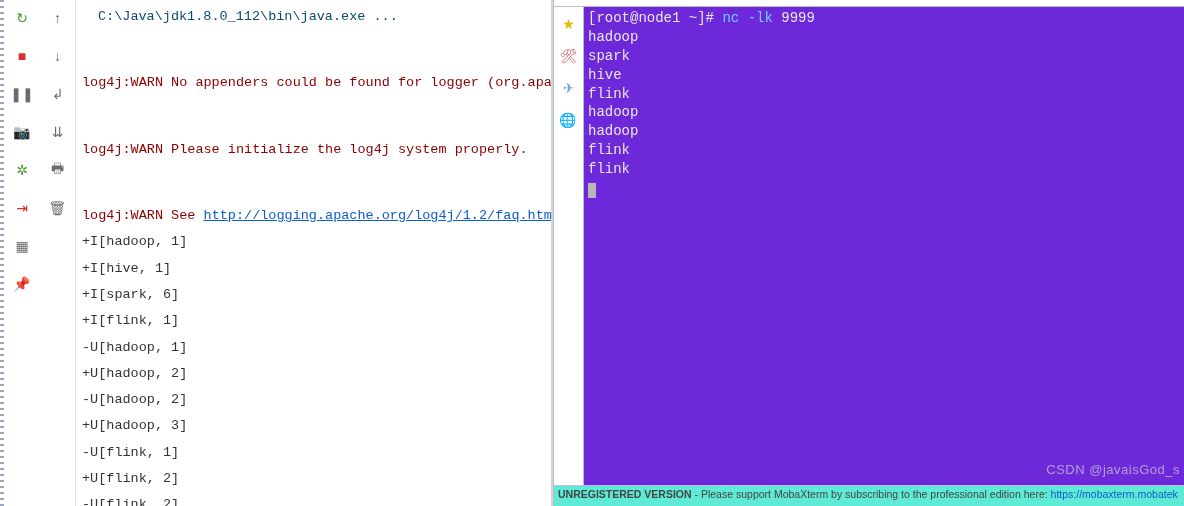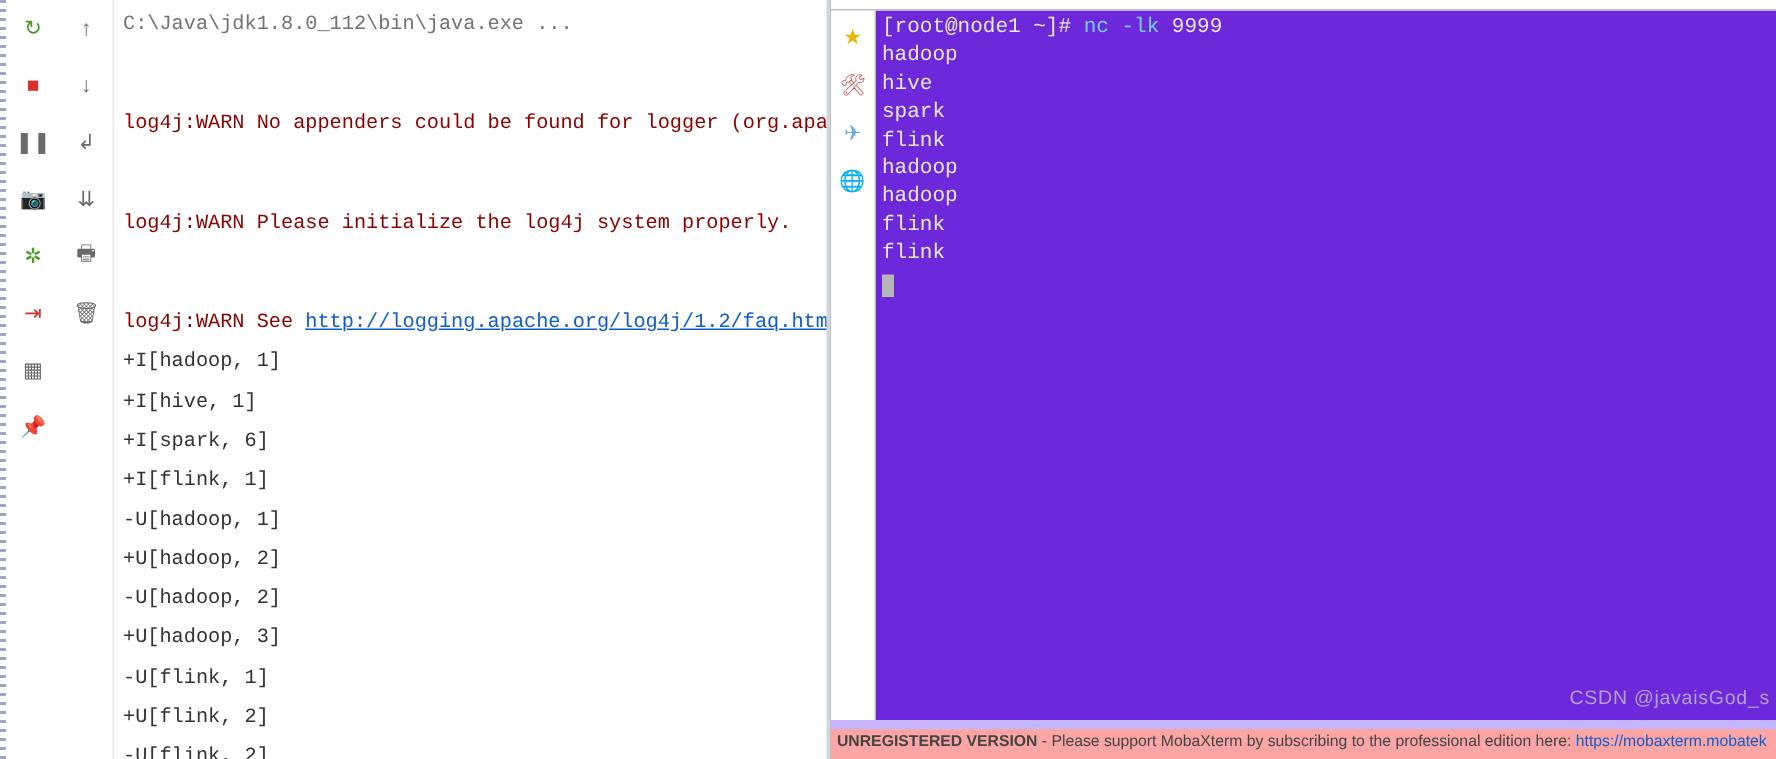--- a/index.html
+++ b/index.html
@@ -54,21 +54,21 @@
     flex: 1;
     padding: 4px 6px;
     font-family: "NSimSun","SimSun","Courier New",monospace;
     font-size: 13.5px;
     line-height: 1.95;
     color: #333;
     overflow: hidden;
     white-space: nowrap;
   }
   .console-line { white-space: nowrap; }
-  .cmdline { color: #737373; }
+  .cmdline { color: #0c4a6e; margin-left: 16px; }
   .warn { color: #8b0000; margin-top: 40px; }
   .warn a { color: #0f5ccc; text-decoration: underline; }
   
   .right-pane {
     flex: 1;
     display: flex;
     flex-direction: column;
     background: #fff;
     border-left: 1px solid #bcbcbc;
     position: relative;
@@ -122,22 +122,22 @@
     display: inline-block;
     width: 8px;
     height: 15px;
     background: #b7b7b7;
     vertical-align: bottom;
   }
   .unregistered {
     height: 18px;
     font-size: 10.5px;
     color: #444;
-    background: #fca5a5;
-    border-top: 6px solid #c4b5fd;
+    background: #5eead4;
+    border-top: 1px solid #c4b5fd;
     padding: 2px 4px 0 4px;
     white-space: nowrap;
     overflow: hidden;
   }
   .unregistered b { font-weight: bold; font-size: 10.5px; }
   .unregistered a { color: #0f5ccc; text-decoration: none; }
   .watermark {
     position: absolute;
     right: 4px;
     bottom: 6px;
@@ -207,22 +207,22 @@
       <div class="right-sidebar" id="moba-sidebar">
           <div class="side-icon" style="color: rgb(232, 184, 0);">★</div>
           <div class="side-icon" style="color: rgb(192, 96, 96);">🛠</div>
           <div class="side-icon" style="color: rgb(106, 168, 230);">✈</div>
           <div class="side-icon" style="color: rgb(224, 160, 48);">🌐</div>
         </div>
       <div class="terminal">
         <div class="term-line"><span class="prompt-user">[root@node1 ~]# </span><span class="prompt-cmd">nc -lk</span><span class="prompt-arg"> 9999</span></div>
         <div id="term-lines">
             <div class="term-line">hadoop</div>
+            <div class="term-line">spark</div>
             <div class="term-line">hive</div>
-            <div class="term-line">spark</div>
             <div class="term-line">flink</div>
             <div class="term-line">hadoop</div>
             <div class="term-line">hadoop</div>
             <div class="term-line">flink</div>
             <div class="term-line">flink</div>
           </div>
         <div class="term-line"><span class="cursor"></span></div>
         <div class="watermark">CSDN @javaisGod_s</div>
       </div>
     </div>

